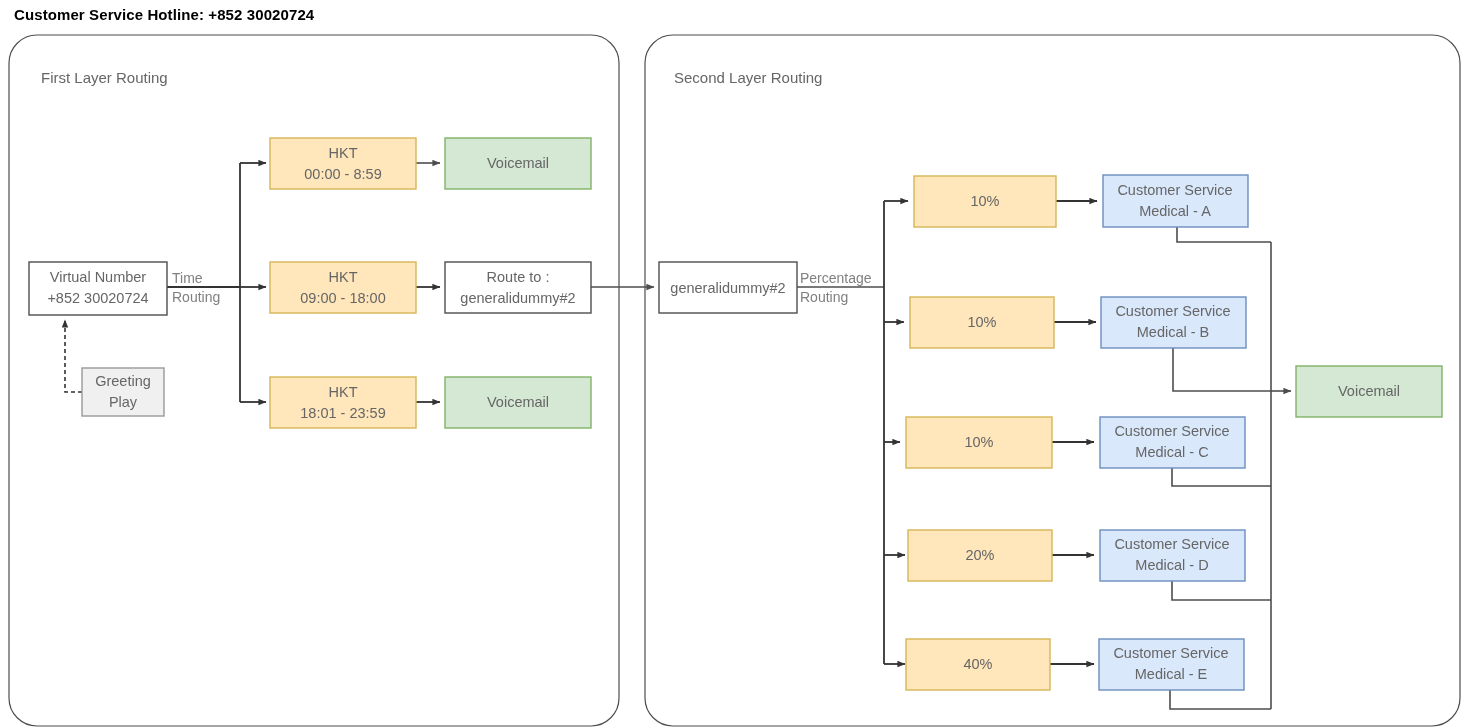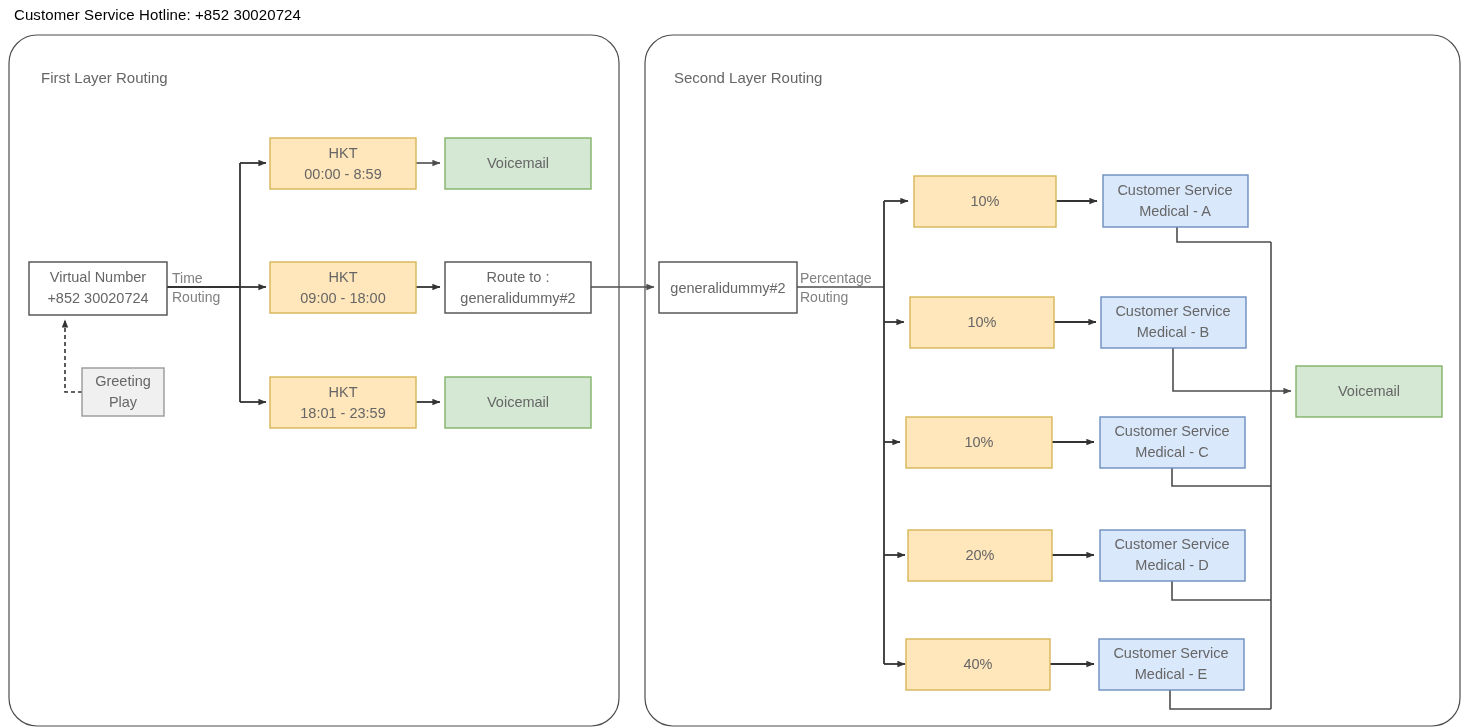--- a/index.html
+++ b/index.html
@@ -18,21 +18,21 @@
     position: absolute;
     left: 0; top: 0;
     width: 1470px;
     height: 728px;
   }
   .page-title {
     position: absolute;
     left: 14px;
     top: 6px;
     font-size: 15px;
-    font-weight: normal;
+    font-weight: bold;
     color: #000000;
     letter-spacing: 0.1px;
     white-space: nowrap;
   }
   .panel-title {
     font-size: 15px;
     fill: #666666;
   }
   .panel-rect {
     fill: none;

